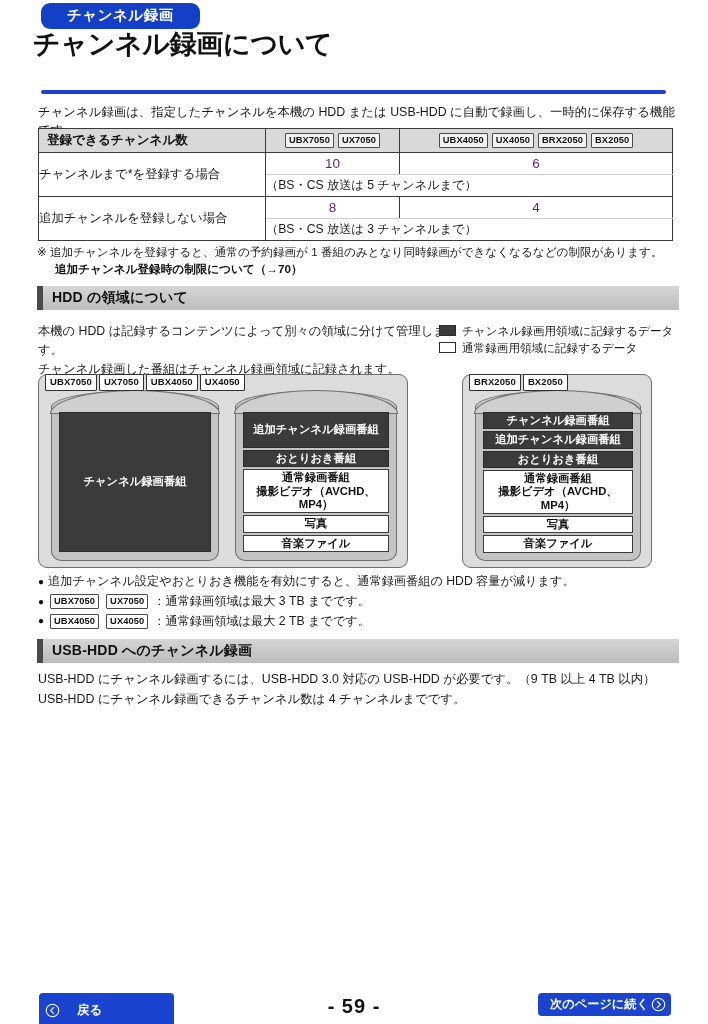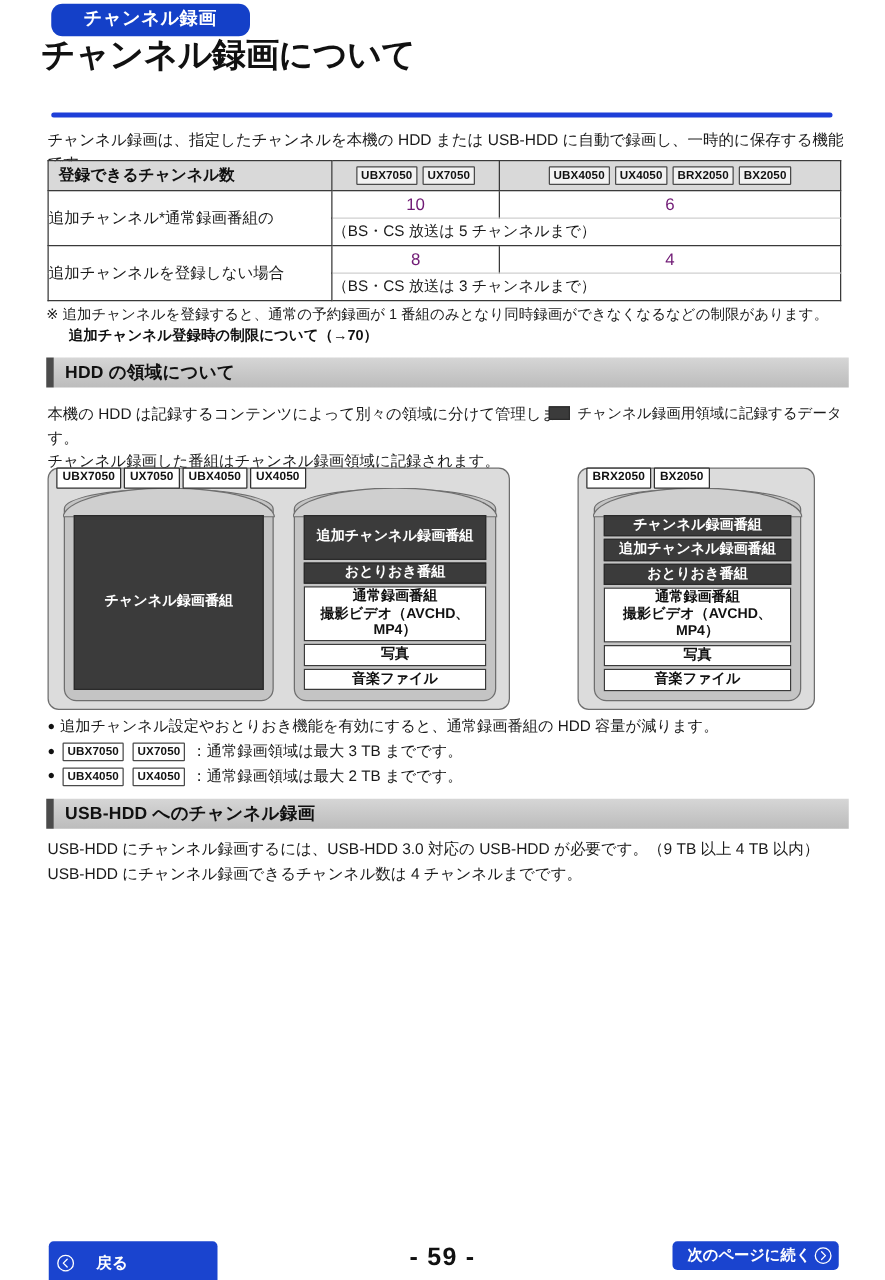--- a/index.html
+++ b/index.html
@@ -390,21 +390,21 @@
         <td class="hdr">登録できるチャンネル数</td>
         <td class="hdr center">
           <span class="chip onGrey">UBX7050</span><span class="chip onGrey">UX7050</span>
         </td>
         <td class="hdr center">
           <span class="chip onGrey">UBX4050</span><span class="chip onGrey">UX4050</span><span class="chip onGrey">BRX2050</span><span class="chip onGrey">BX2050</span>
         </td>
       </tr>
 
       <tr>
-        <td class="rowlabel" rowspan="2">追加チャンネル*通常録画番組の</td>
+        <td class="rowlabel" rowspan="2">チャンネルまで*を登録する場合</td>
         <td class="numcell">10</td>
         <td class="numcell">6</td>
       </tr>
       <tr>
         <td class="notecell" colspan="2">（BS・CS 放送は 5 チャンネルまで）</td>
       </tr>
 
       <tr>
         <td class="rowlabel" rowspan="2">追加チャンネルを登録しない場合</td>
         <td class="numcell">8</td>
@@ -427,20 +427,24 @@
 
   <div class="hdd-desc">
     <div>本機の HDD は記録するコンテンツによって別々の領域に分けて管理します。</div>
     <div>チャンネル録画した番組はチャンネル録画領域に記録されます。</div>
   </div>
 
   <div class="legend">
     <div class="lrow">
       <span class="sw dark"></span>
       <span>チャンネル録画用領域に記録するデータ</span>
+    </div>
+    <div class="lrow">
+      <span class="sw light"></span>
+      <span>通常録画用領域に記録するデータ</span>
     </div>
   </div>
 
   <div class="diagram">
 
     <div class="dgroup" id="group-left">
       <div class="chipbar">
         <span class="chip">UBX7050</span>
         <span class="chip">UX7050</span>
         <span class="chip">UBX4050</span>

